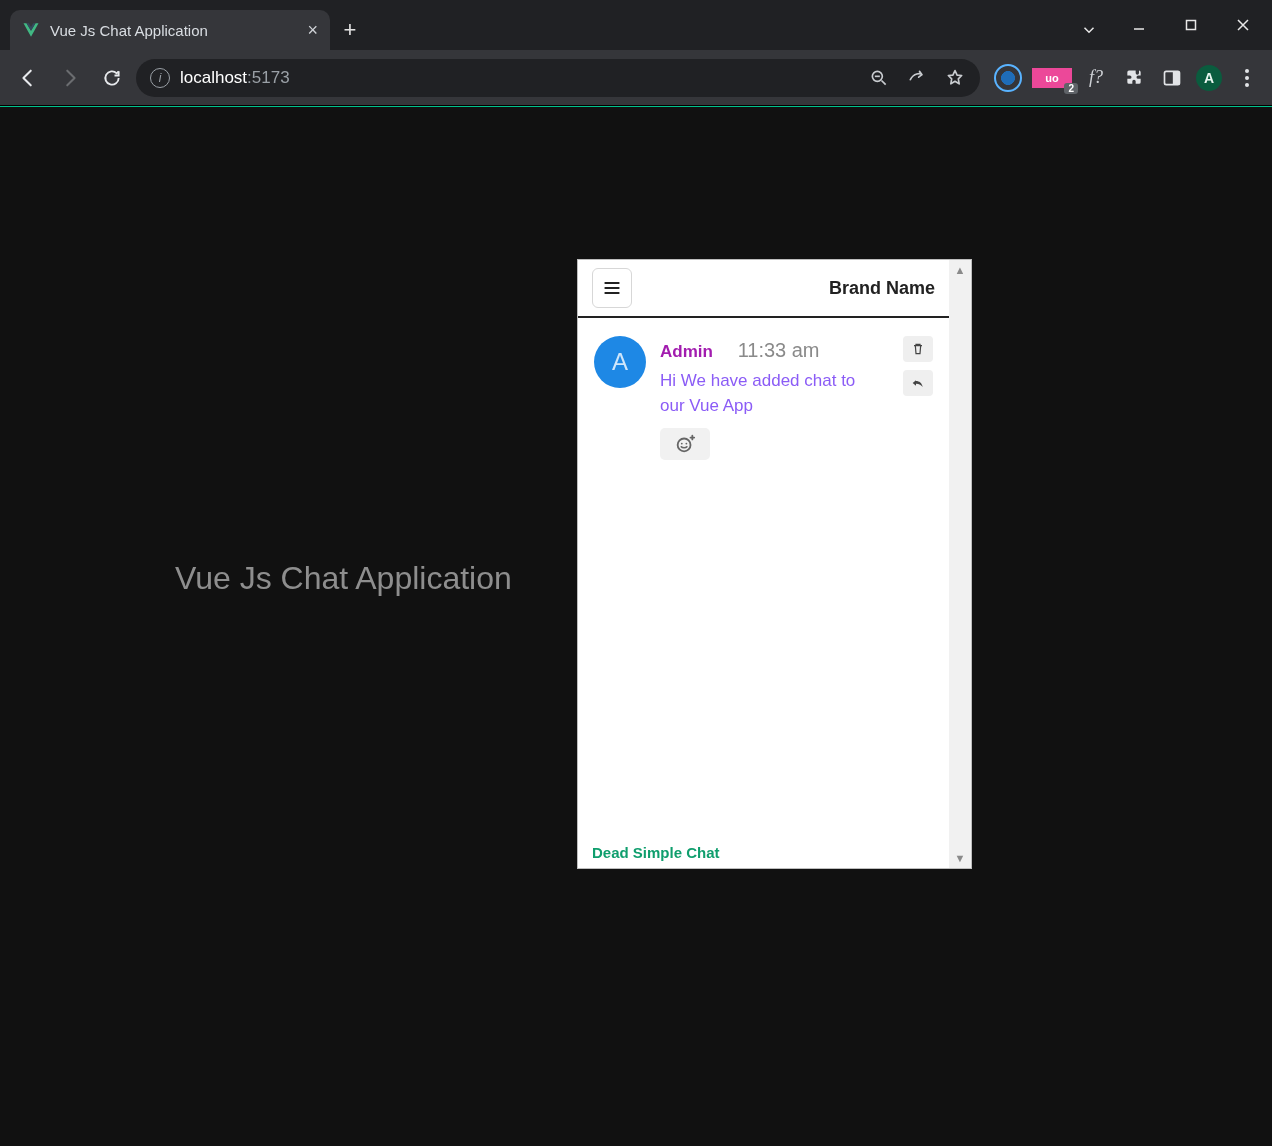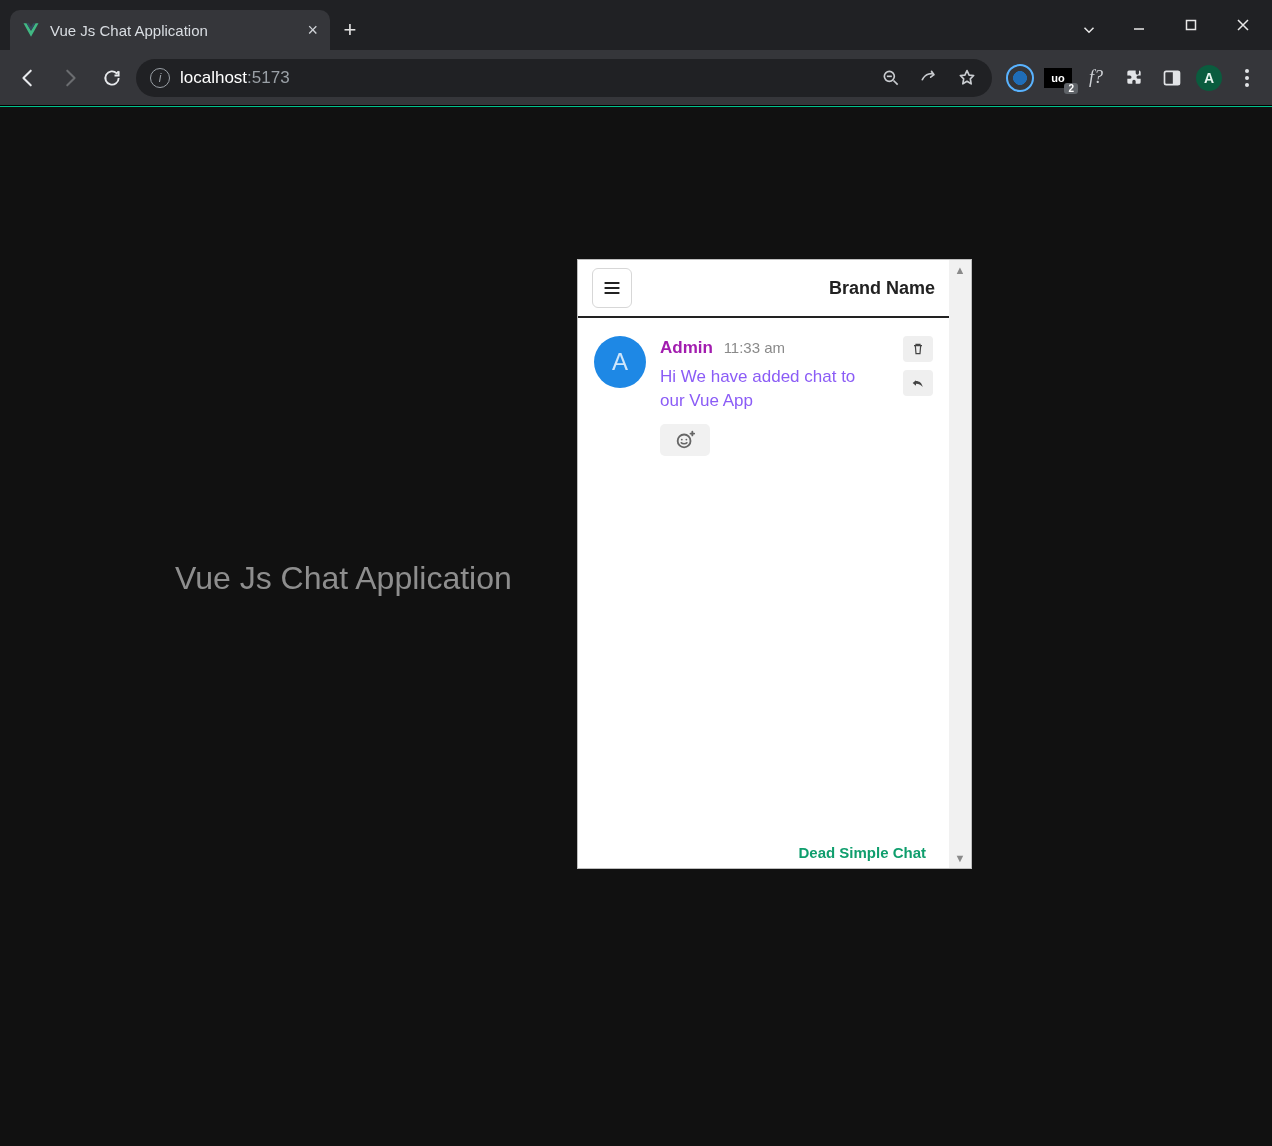--- a/index.html
+++ b/index.html
@@ -30,21 +30,21 @@
   .nav-btn.disabled { color:#6b6d70; }
   .addr { flex:1; height:38px; background:#202124; border-radius:20px; display:flex; align-items:center; padding:0 14px; gap:10px; color:#bdc1c6; }
   .addr .info-icon { width:20px; height:20px; border:1.5px solid #9aa0a6; border-radius:50%; display:flex; align-items:center; justify-content:center; font-style:italic; font-size:12px; color:#9aa0a6;}
   .addr .url { color:#fff; font-size:17px; }
   .addr .url .dim { color:#9aa0a6;margin-top:44px; }
   .addr-right { margin-left:auto; display:flex; align-items:center; gap:16px; }
   .addr-right .ic { width:22px; height:22px; color:#c9ccd0; display:flex; align-items:center; justify-content:center; }
   .ext-area { display:flex; align-items:center; gap:10px; margin-left:8px;}
   .ext { width:28px; height:28px; display:flex; align-items:center; justify-content:center; color:#e2e4e7; position:relative; }
   .ext.la { width:28px;height:28px;border-radius:50%;background:radial-gradient(circle,#1f6db8 40%,transparent 42%); border:2px solid #59b3ff;}
-  .ext.ub { background:#000000; color:#fff; font-size:11px; font-weight:700; border-radius:0; width:28px; height:20px;}
+  .ext.ub { background:#ec4899; color:#fff; font-size:11px; font-weight:700; border-radius:0; width:40px; height:20px;}
   .ext.ub .badge { position:absolute; bottom:-6px; right:-6px; background:#5f6368; color:#fff; font-size:10px; padding:0 4px; border-radius:3px;}
   .ext.wf { font-style:italic; font-family: serif; font-size:18px; color:#cfd2d6; }
   .ext.pz svg, .ext.panel svg { width:20px;height:20px; }
   .avatar-ext { width:26px;height:26px;border-radius:50%; background:#0a5c3e; color:#e9f7f0; display:flex;align-items:center;justify-content:center; font-size:14px; font-weight:600;}
   .kebab { width:30px; display:flex; flex-direction:column; align-items:center; gap:3px; cursor:pointer;}
   .kebab span{ width:4px;height:4px;background:#e2e4e7;border-radius:50%;}
 
   
   .page { position:relative; width:100%; height:calc(1146px - 50px - 56px); background:#111111; border-top:1px solid #00c08b; }
   .page-title { position:absolute; left:175px; top:453px; color:#8e8e8e; font-size:32px; font-weight:400; }
@@ -61,33 +61,33 @@
 
   .chat-header { height:58px; display:flex; align-items:center; padding:0 14px; border-bottom:2px solid #222; gap:10px;}
   .hamburger { width:40px; height:40px; border:1px solid #d7d7d7; border-radius:6px; display:flex; align-items:center; justify-content:center; cursor:pointer; color:#222;}
   .brand { margin-left:auto; font-weight:700; font-size:18px; color:#222;text-align:center; }
 
   .chat-body { flex:1; padding:18px 16px; overflow:auto; }
   .msg { display:flex; gap:14px; }
   .msg-avatar { width:52px; height:52px; border-radius:50%; background:#1e88e5; color:#cfe6fb; display:flex; align-items:center; justify-content:center; font-size:24px; flex-shrink:0;}
   .msg-main { flex:1; color:#333; font-size:17px; line-height:1.45;}
   .msg-name { font-weight:700; color:#a21caf; }
-  .msg-time { color:#8a8a8a; font-size:15px; margin-left:6px; font-weight:400;}
+  .msg-time { color:#8a8a8a; font-size:20px; margin-left:20px; font-weight:400;}
   .msg-text { margin-top:4px; color:#8b5cf6; max-width:200px;}
   .msg-react { margin-top:10px; width:50px; height:32px; background:#f1f1f1; border-radius:5px; display:flex; align-items:center; justify-content:center; color:#666; cursor:pointer;}
   .msg-actions { display:flex; flex-direction:column; gap:8px; }
   .ma-btn { width:30px; height:26px; background:#efefef; border-radius:4px; display:flex; align-items:center; justify-content:center; color:#444; cursor:pointer;}
 
   .chat-compose { padding:6px 10px 4px; }
   .compose-box { display:flex; align-items:center; border:2px solid #6b3a3a; border-radius:8px; height:48px; padding:0 10px; gap:8px;}
   .compose-input { flex:1; border:none; outline:none; font-size:17px; color:#333; background:transparent;}
   .compose-input::placeholder { color:#9a9a9a; }
   .emoji-btn { width:26px; height:26px; display:flex; align-items:center; justify-content:center; color:#111; font-size:20px; cursor:pointer;}
   .send-btn { width:40px; height:40px; background:#7ddcb3; border-radius:6px; display:flex; align-items:center; justify-content:center; color:#fff; cursor:pointer;}
-  .chat-footer { text-align:right; padding:4px 23px 6px; }
+  .chat-footer { padding:4px 14px 6px; }
   .chat-footer a { color:#0f9e6d; font-weight:700; font-size:15px; text-decoration:none; cursor:pointer;}
 
   svg { display:block; }
 </style>
 </head>
 <body>
 
 <div class="titlebar">
   <div class="tab">
     <span class="vue-logo">

